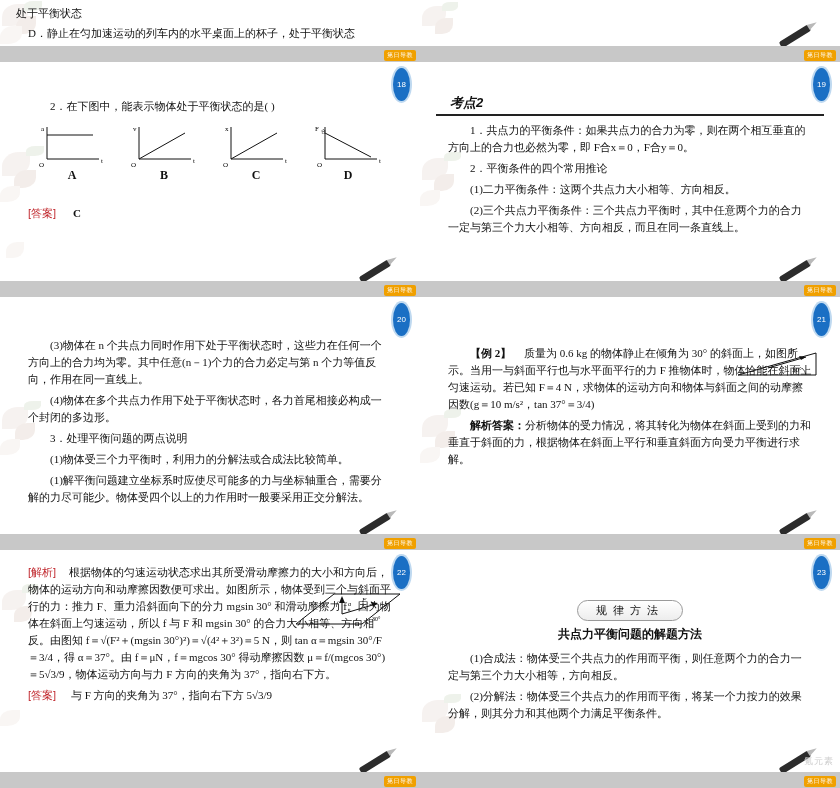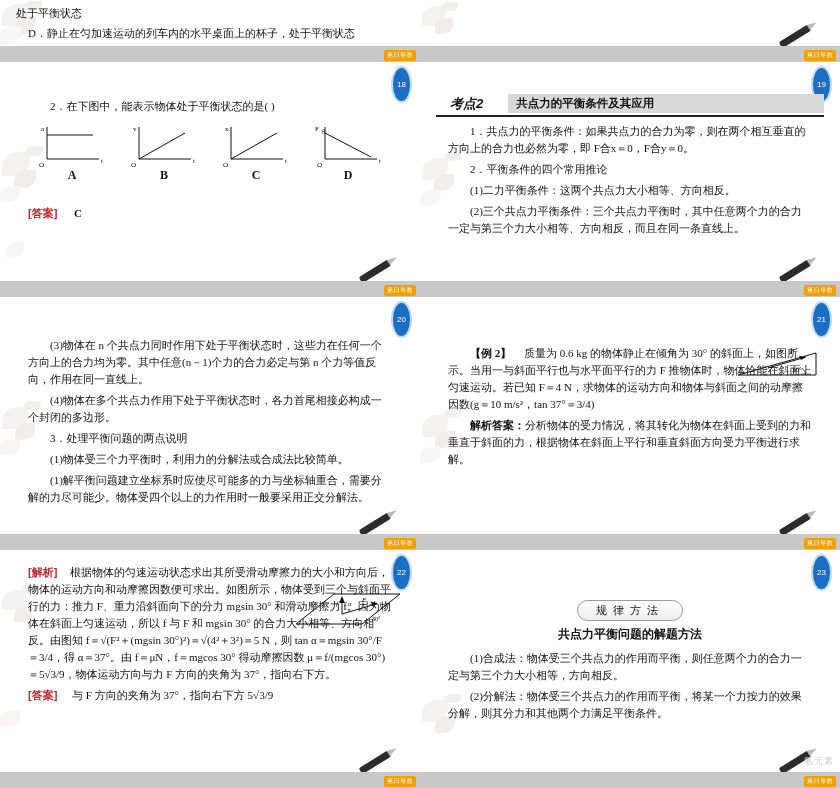--- a/index.html
+++ b/index.html
@@ -59,21 +59,21 @@
     font-family:"Liberation Sans", sans-serif;
     box-shadow:0 0 0 2px #bfd9f0;
   }
   .pen{
     position:absolute;right:18px;bottom:22px;
     width:44px;height:10px;
     transform:rotate(-32deg);
   }
   .pen .body{position:absolute;left:0;top:0;width:34px;height:7px;background:#2c2c2c;border-radius:2px;}
   .pen .tip{position:absolute;left:33px;top:0;width:0;height:0;border-top:3.5px solid transparent;border-bottom:3.5px solid transparent;border-left:10px solid #b9b9b9;}
-  .ans{color:#c0272d;font-family:"Liberation Sans", sans-serif;font-weight:bold;text-align:center;}
+  .ans{color:#c0272d;font-family:"Liberation Sans", sans-serif;font-weight:normal;text-align:center;}
   p{margin:4px 12px;line-height:1.55;text-indent:2em;}
   p.noind{text-indent:0;}
   .kaodian{
     display:flex;align-items:center;
     border-bottom:2px solid #222;
     padding-bottom:2px;margin:4px 0 6px 0;
   }
   .kaodian .tag{
     font-family:"Liberation Sans", sans-serif;
     font-weight:bold;font-size:13px;
@@ -224,21 +224,20 @@
     <div class="floral">
       <div class="petal" style="left:2px;top:96px;width:26px;height:22px;"></div>
       <div class="petal b" style="left:14px;top:112px;width:20px;height:17px;"></div>
       <div class="petal c" style="left:0px;top:128px;width:20px;height:16px;"></div>
       <div class="leaf" style="left:24px;top:90px;width:17px;height:9px;"></div>
     </div>
     <div class="topbadge">19</div>
     <div class="inner" style="padding-top:28px;">
       <div class="kaodian">
         <span class="tag">考点2</span>
-        <span class="bar">共点力的平衡条件及其应用</span>
       </div>
       <p>1．共点力的平衡条件：如果共点力的合力为零，则在两个相互垂直的方向上的合力也必然为零，即 F合x＝0，F合y＝0。</p>
       <p>2．平衡条件的四个常用推论</p>
       <p>(1)二力平衡条件：这两个共点力大小相等、方向相反。</p>
       <p>(2)三个共点力平衡条件：三个共点力平衡时，其中任意两个力的合力一定与第三个力大小相等、方向相反，而且在同一条直线上。</p>
     </div>
     <div class="pen">
       <div class="body"></div>
         <div class="tip"></div>
     </div>

